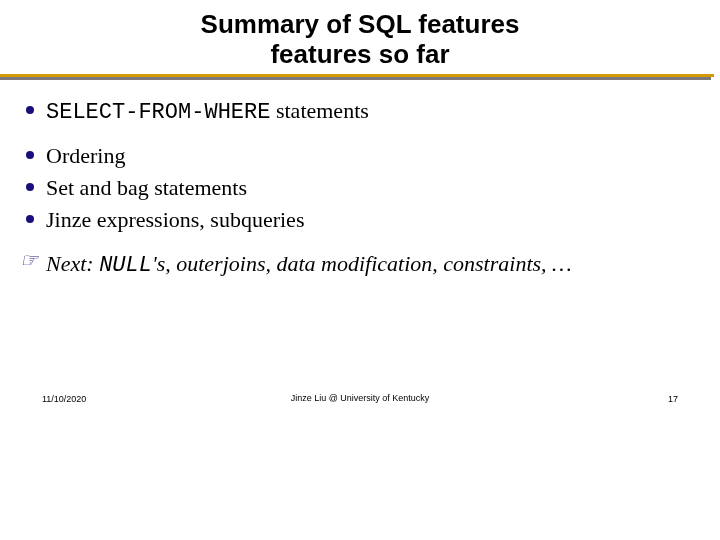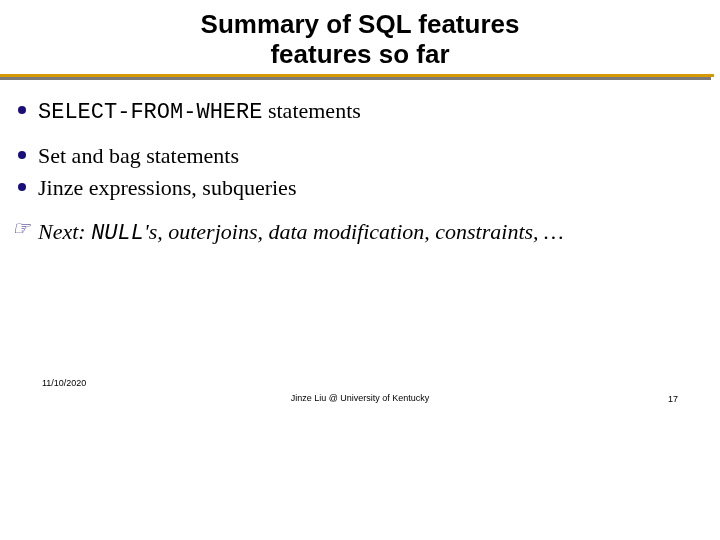--- a/index.html
+++ b/index.html
@@ -41,21 +41,21 @@
     border-top: 3px solid #7a7a7a;
   }
   .rule-main {
     position: absolute;
     left: 0;
     right: 6px;
     top: 0;
     border-top: 3px solid #d59a00;
   }
   .body {
-    padding: 14px 16px 0 8px;
+    padding: 14px 16px 0 16px;
     font-size: 22px;
     line-height: 1.35;
   }
   ul.bullets {
     list-style: none;
     padding: 0;
     margin: 0 0 14px 0;
   }
   ul.bullets > li {
     position: relative;
@@ -100,21 +100,21 @@
     bottom: 12px;
     left: 0;
     right: 0;
     font-family: Arial, Helvetica, sans-serif;
     font-size: 9px;
     color: #000;
   }
   .footer .date {
     position: absolute;
     left: 42px;
-    bottom: 16px;
+    bottom: 0;
   }
   .footer .center {
     position: absolute;
     left: 0;
     right: 0;
     bottom: 1px;
     text-align: center;
   }
   .footer .page {
     position: absolute;
@@ -139,20 +139,21 @@
 
   <div class="body">
 
     <ul class="bullets">
       <li>
         <span class="mono">SELECT-FROM-WHERE</span><span> statements</span>
       </li>
     </ul>
 
     <ul class="bullets">
+      <li><span>Ordering</span></li>
       <li><span>Set and bag statements</span></li>
       <li><span>Jinze expressions, subqueries</span></li>
     </ul>
 
     <ul class="point">
       <li>
         <span>Next: </span><span class="mono">NULL</span><span>'s, outerjoins, data modification, constraints, …</span>
       </li>
     </ul>
 

